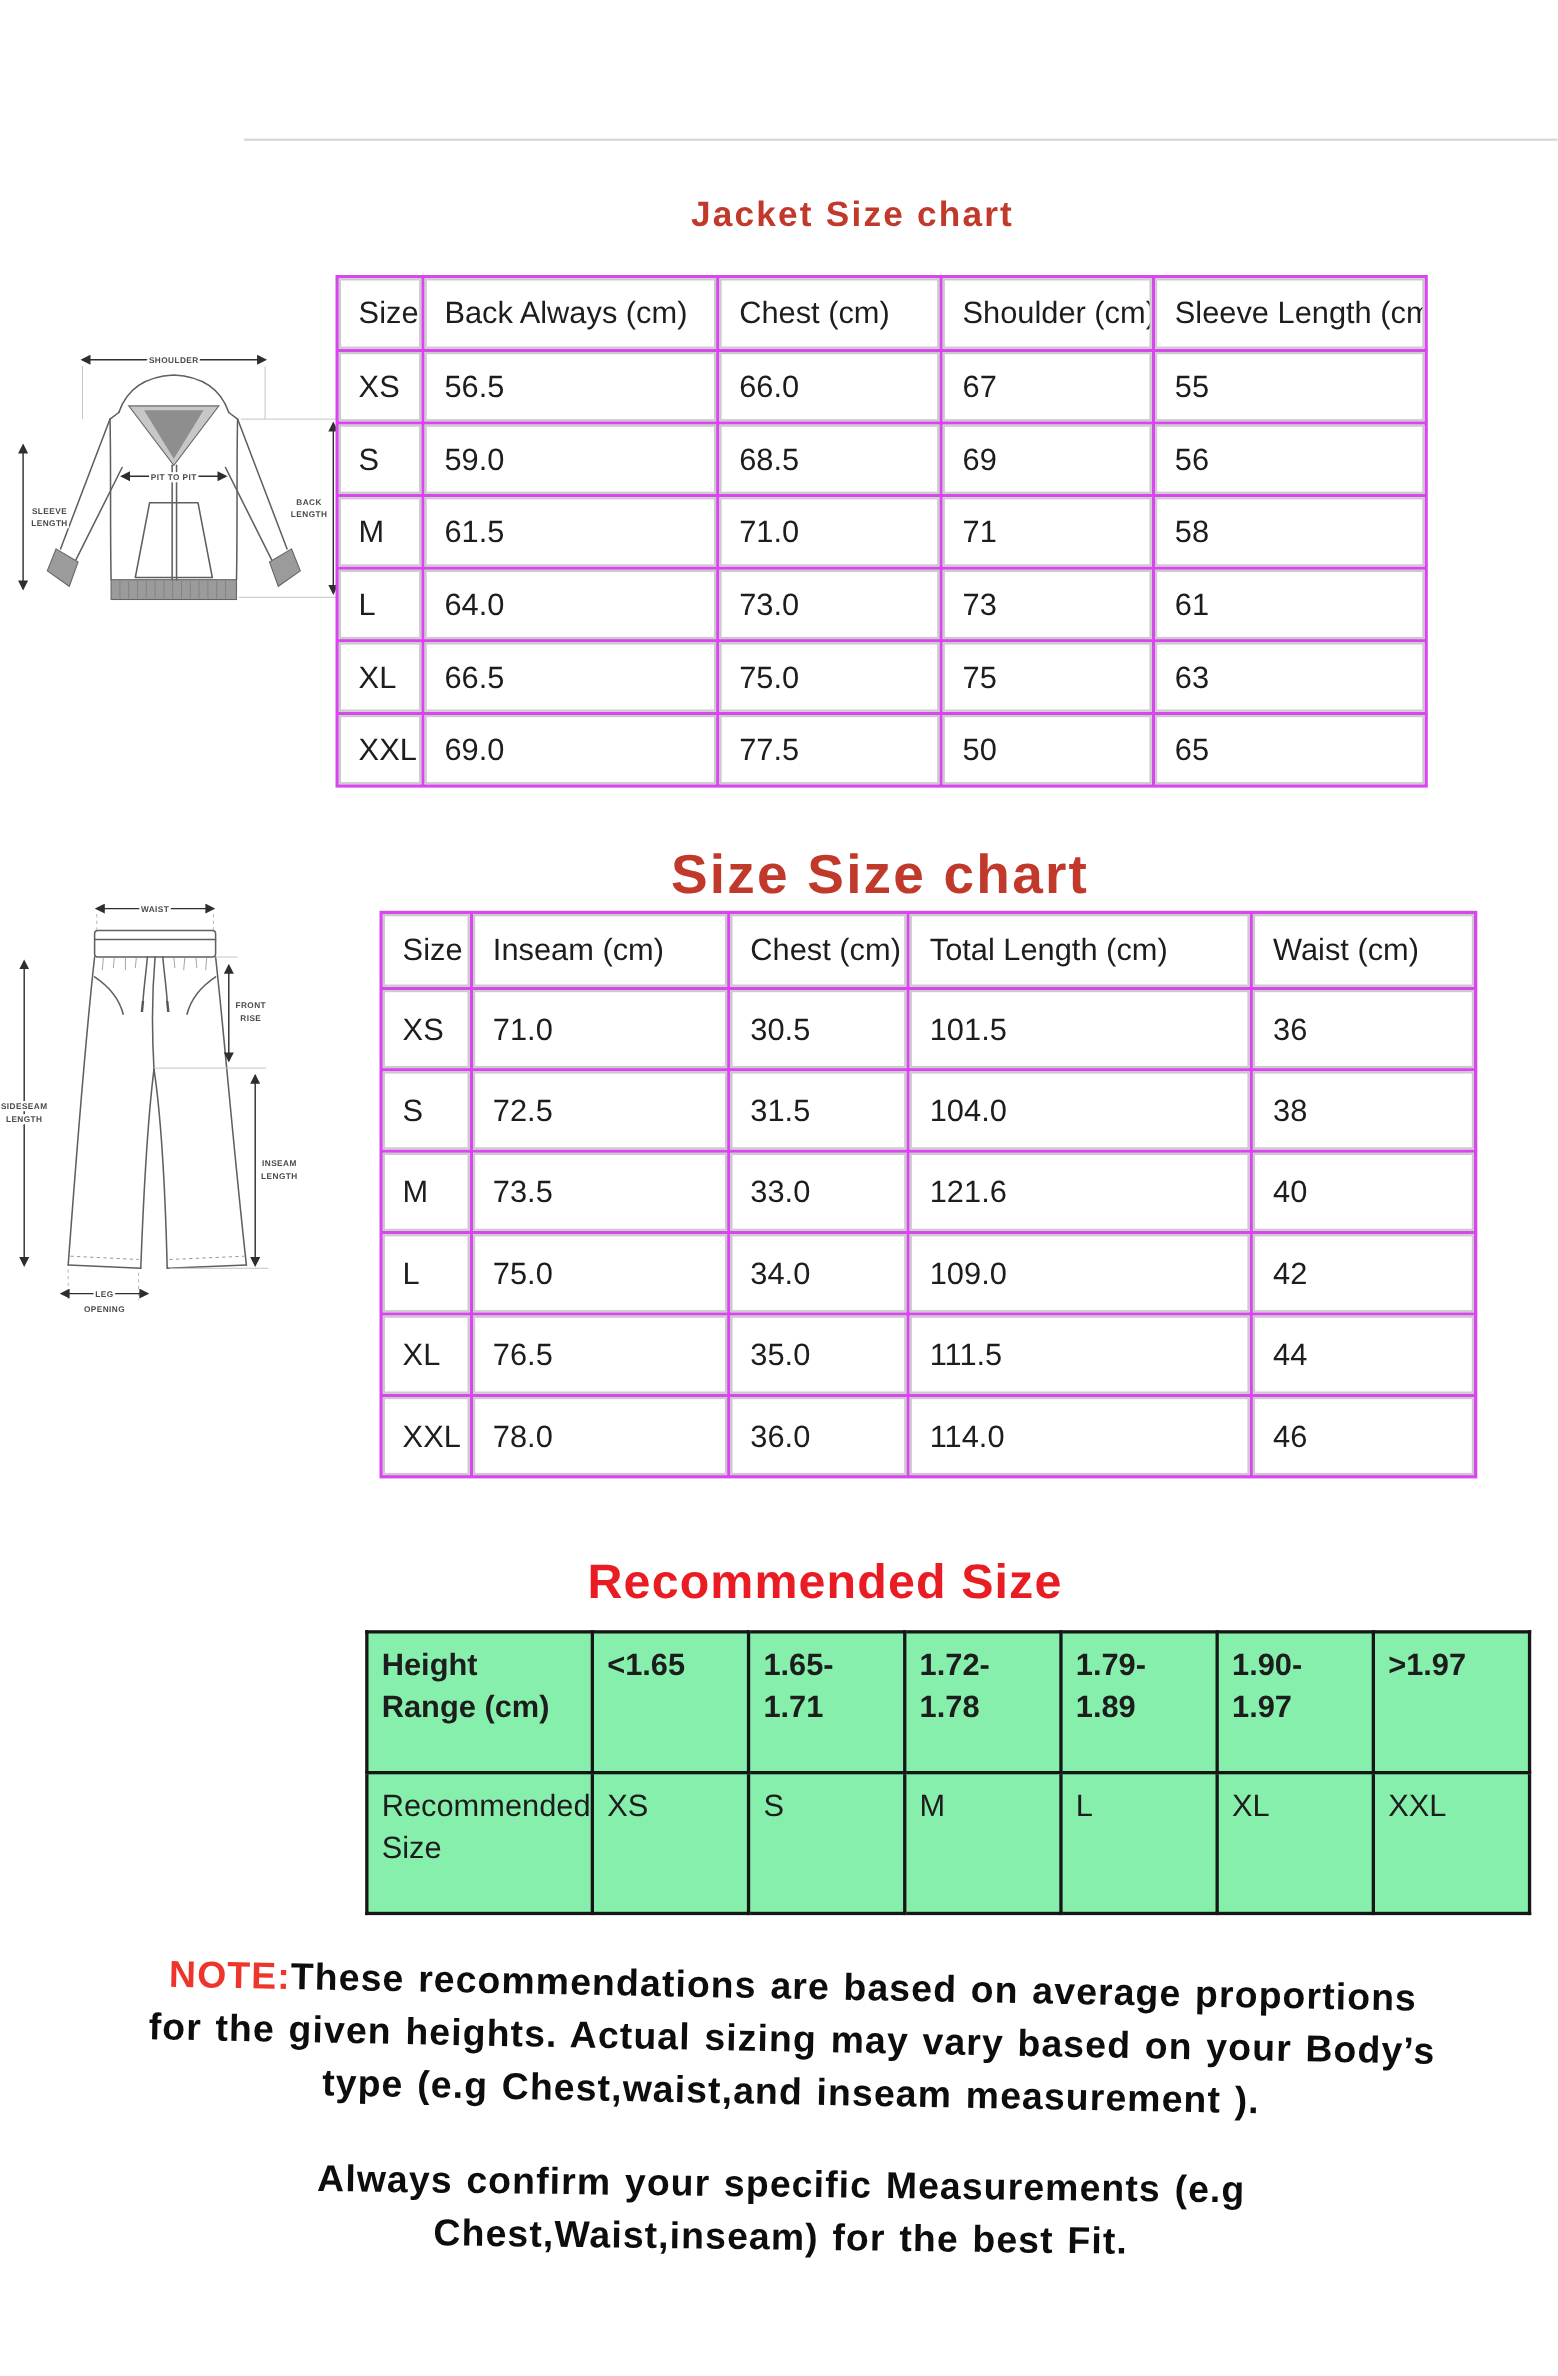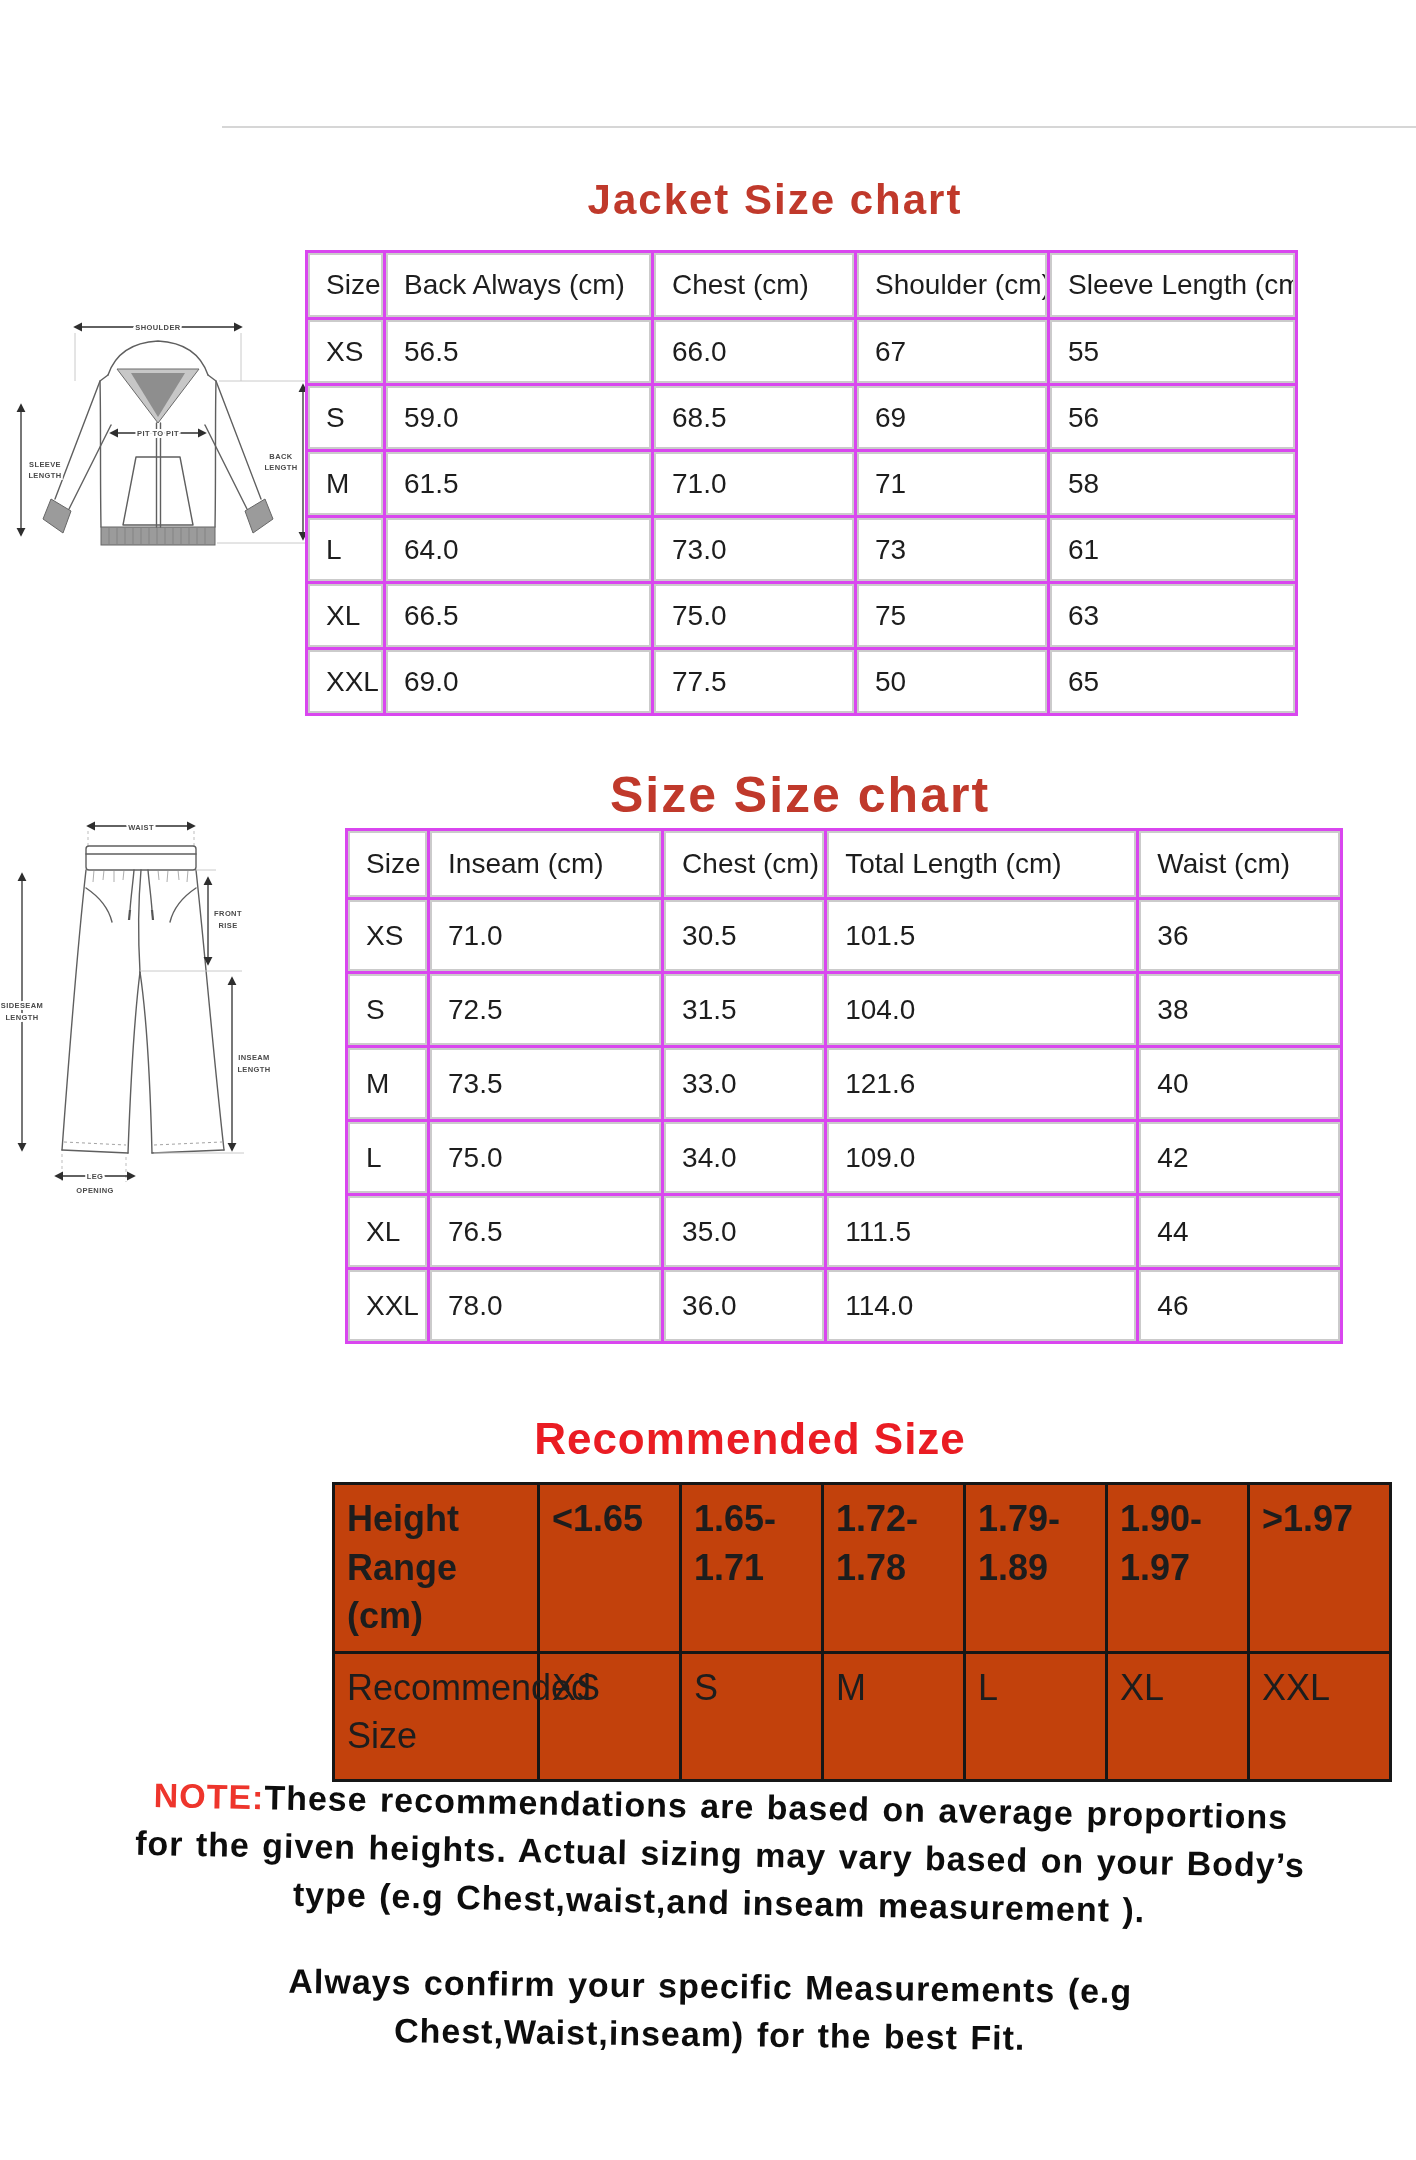--- a/index.html
+++ b/index.html
@@ -4,35 +4,35 @@
 <style>
   :root{
     --title-red:#c0392b; --recommended-red:#ea1c23; --note-red:#ee352c;
     --border-gray:#cbcbcb; --border-black:#161616; --text-dark:#1d1d1d;
   }
   html,body{margin:0;padding:0;background:#ffffff;}
   body{width:1416px;height:2160px;position:relative;font-family:"Liberation Sans","DejaVu Sans",sans-serif;color:var(--text-dark);overflow:hidden;}
   .abs{position:absolute;}
   .topline{left:222px;top:126px;width:1194px;height:2px;background:#d6d6d6;}
   .sec-title{font-weight:bold;text-align:center;letter-spacing:2px;}
-  #jacket-title{left:280px;top:176px;width:990px;font-size:42px;color:var(--title-red);}
+  #jacket-title{left:280px;top:176px;width:990px;font-size:32px;color:var(--title-red);}
   #pants-title{left:300px;top:766px;width:1000px;font-size:50px;color:var(--title-red);}
   #rec-title{left:250px;top:1414px;width:1000px;font-size:44px;letter-spacing:1px;color:var(--recommended-red);}
 
   table.size-table{border-collapse:separate;border-spacing:3px;table-layout:fixed;background:#d946ef;}
   table.size-table td{border:2px solid var(--border-gray);font-size:28px;color:var(--text-dark);padding:0 0 0 16px;vertical-align:middle;background:#fff;overflow:hidden;white-space:nowrap;}
   #jacket-table{left:305px;top:250px;width:985px;}
   #jacket-table td.hd{height:60px;}
   #jacket-table td.dt{height:59px;}
   #pants-table{left:345px;top:828px;width:998px;}
   #pants-table td.hd{height:62px;}
   #pants-table td.dt{height:67px;}
 
   #rec-table{left:332px;top:1482px;width:1058px;border-collapse:collapse;table-layout:fixed;}
-  #rec-table td{border:3px solid var(--border-black);font-size:36px;vertical-align:top;padding:10px 12px;line-height:1.35;background:#c2410c;}
+  #rec-table td{border:3px solid var(--border-black);font-size:28px;vertical-align:top;padding:10px 12px;line-height:1.35;background:#86efac;}
   #rec-table tr.hdr td{font-weight:bold;height:105px;}
   #rec-table tr.val td{font-weight:normal;height:105px;}
 
   .bignote{font-weight:bold;font-size:34px;line-height:48px;text-align:center;letter-spacing:1px;word-spacing:2px;color:#0d0d0d;}
   #note-block{left:55px;top:1782px;width:1330px;transform:rotate(1.1deg);}
   #confirm-block{left:55px;top:1962px;width:1310px;transform:rotate(0.7deg);}
   .note-red{color:var(--note-red);}
 
   svg .garment{stroke:#5f5f5f;stroke-width:1.4;fill:none;stroke-linejoin:round;stroke-linecap:round;}
   svg .fillmid{fill:#c7c7c7;stroke:#6a6a6a;stroke-width:1;}

